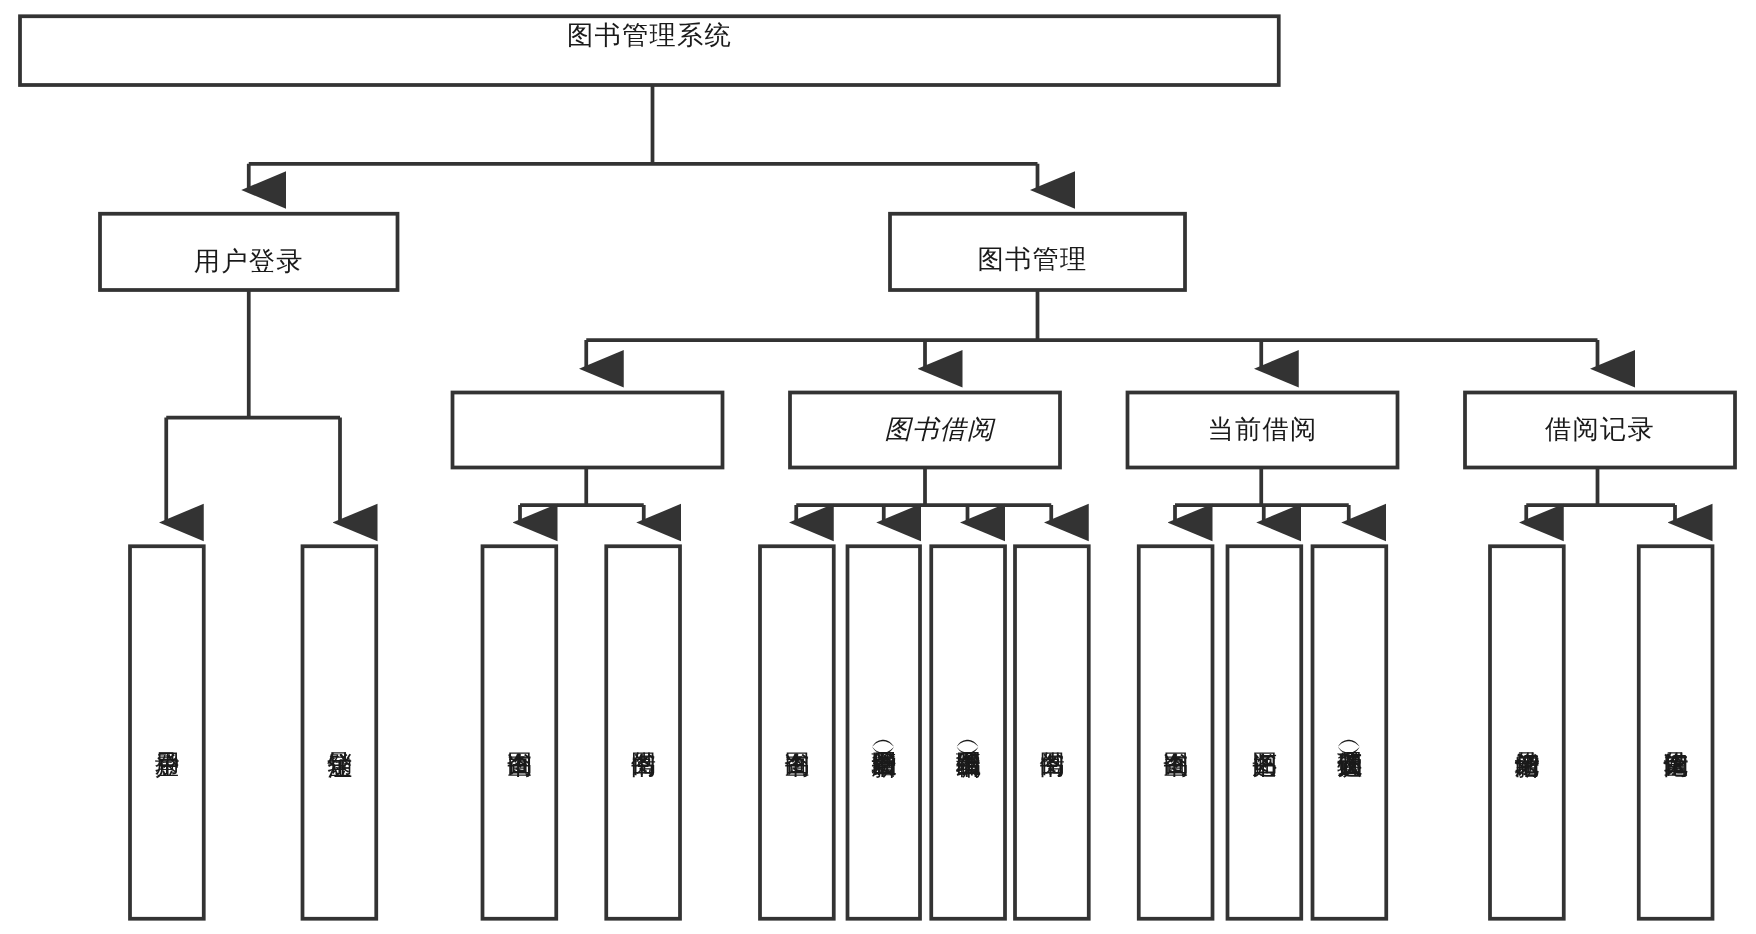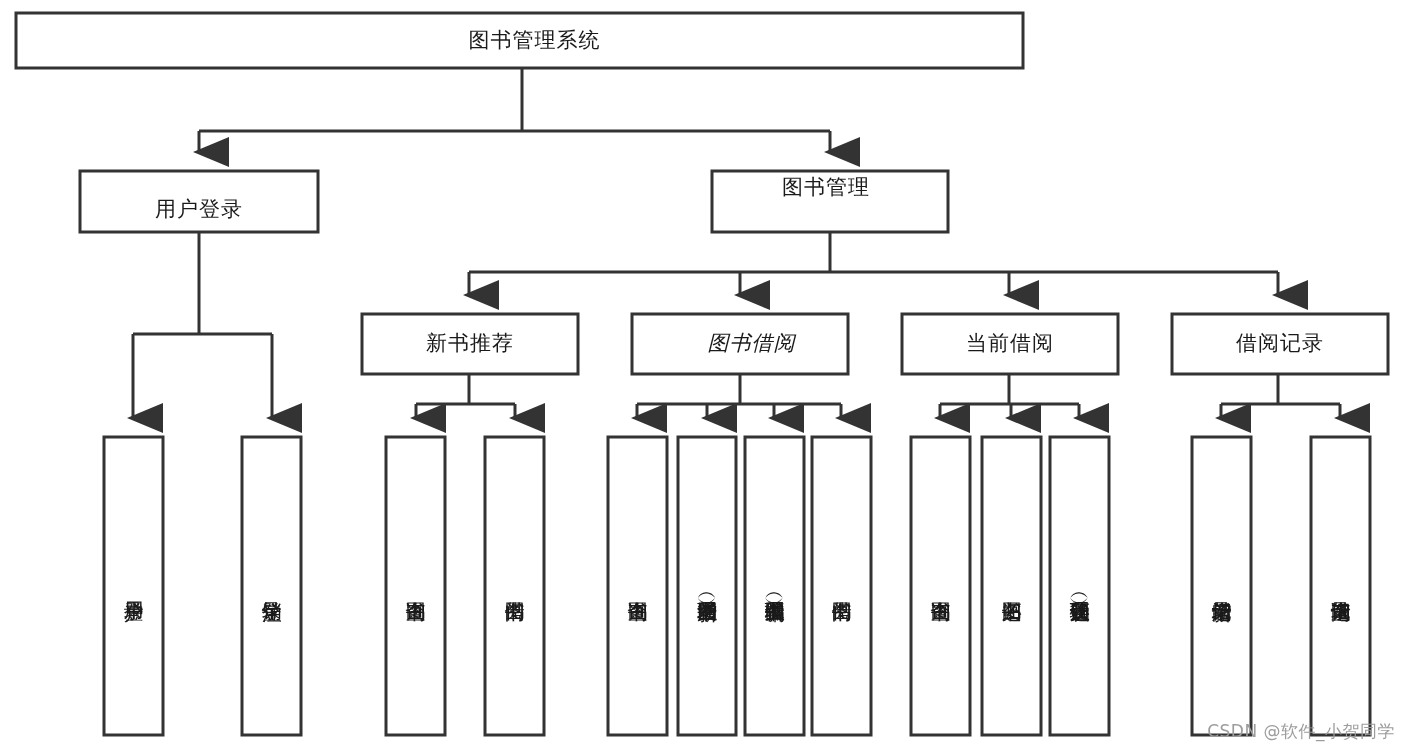--- a/index.html
+++ b/index.html
@@ -168,26 +168,25 @@
     </g>
 
     <g>
       <path class="connector" d="M 1278 374 L 1278 404"></path>
       <path class="connector" d="M 1221 404 L 1340 404"></path>
       <path class="connector" d="M 1221 404 L 1221 418" marker-end="url(#arrow)"></path>
       <path class="connector" d="M 1340 404 L 1340 418" marker-end="url(#arrow)"></path>
     </g>
   </svg>
 
-  <div class="node-label-h" style="left:16px; top:13px; width:1007px; height:55px;padding-left:15px;">图书管理系统</div>
+  <div class="node-label-h" style="left:16px; top:1px; width:1007px; height:55px;">图书管理系统</div>
 
   <div class="node-label-h" style="left:80px; top:171px; width:238px; height:77px;">用户登录</div>
-  <div class="node-label-h" style="left:712px; top:157px; width:228px; height:61px;">图书管理</div>
-
-  <div class="node-label-h" style="left:362px; top:314px; width:216px; height:60px;">新书推荐</div>
+  <div class="node-label-h" style="left:712px; top:177px; width:228px; height:61px;">图书管理</div>
+
   <div class="node-label-h" style="left:632px; top:314px; width:239px; height:60px;font-style:italic;">图书借阅</div>
   <div class="node-label-h" style="left:1172px; top:314px; width:216px; height:60px;">借阅记录</div>
   <div class="node-label-h" style="left:902px; top:314px; width:216px; height:60px;">当前借阅</div>
 
   <div class="node-label-v" style="left:104px; top:437px; width:59px; height:298px;">用户登录</div>
   <div class="node-label-v" style="left:242px; top:437px; width:59px; height:298px;">注销登录</div>
 
   <div class="node-label-v" style="left:386px; top:437px; width:59px; height:298px;">查询图书</div>
   <div class="node-label-v" style="left:485px; top:437px; width:59px; height:298px;">借阅图书</div>
 
@@ -196,15 +195,14 @@
   <div class="node-label-v" style="left:745px; top:437px; width:59px; height:298px;">编辑图书（管理员）</div>
   <div class="node-label-v" style="left:812px; top:437px; width:59px; height:298px;">借阅图书</div>
 
   <div class="node-label-v" style="left:911px; top:437px; width:59px; height:298px;">查询图书</div>
   <div class="node-label-v" style="left:982px; top:437px; width:59px; height:298px;">归还图书</div>
   <div class="node-label-v" style="left:1050px; top:437px; width:59px; height:298px;">确认归还（管理员）</div>
 
   <div class="node-label-v" style="left:1192px; top:437px; width:59px; height:298px;">新增借阅记录</div>
   <div class="node-label-v" style="left:1311px; top:437px; width:59px; height:298px;">查询借阅记录</div>
 
-  <div class="watermark">CSDN @软件_小贺同学</div>
 
 </div>
 
 </body></html>

